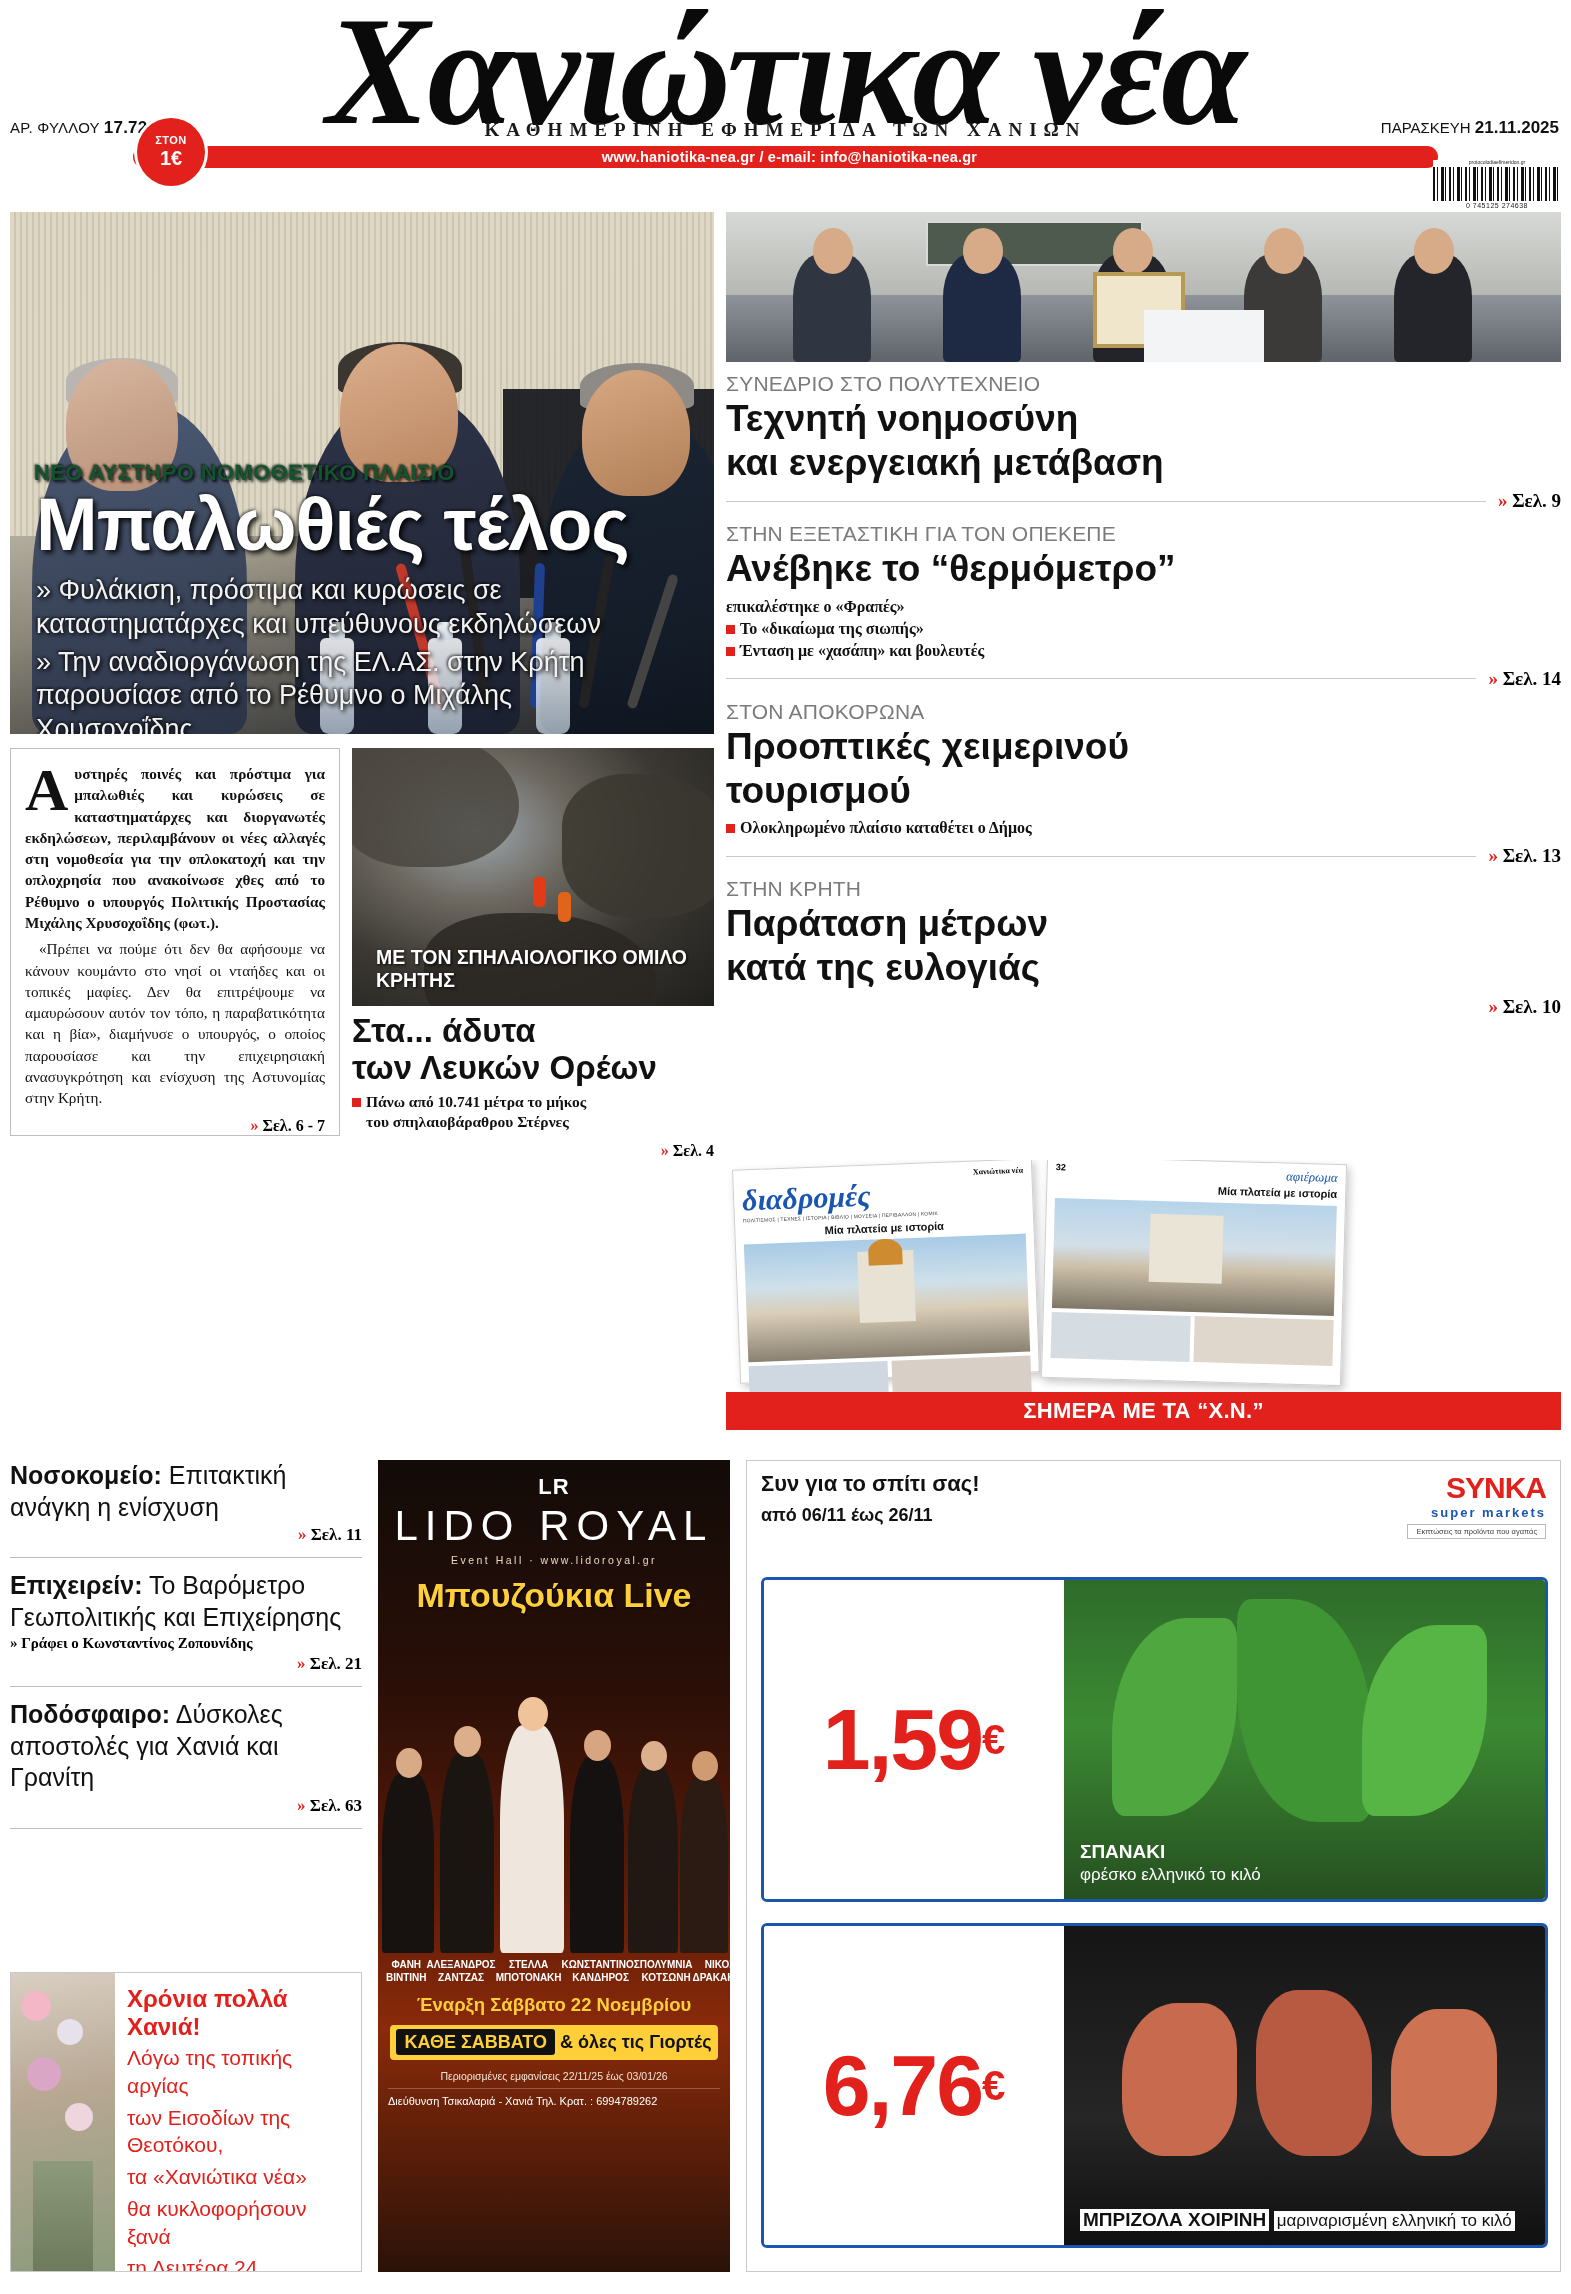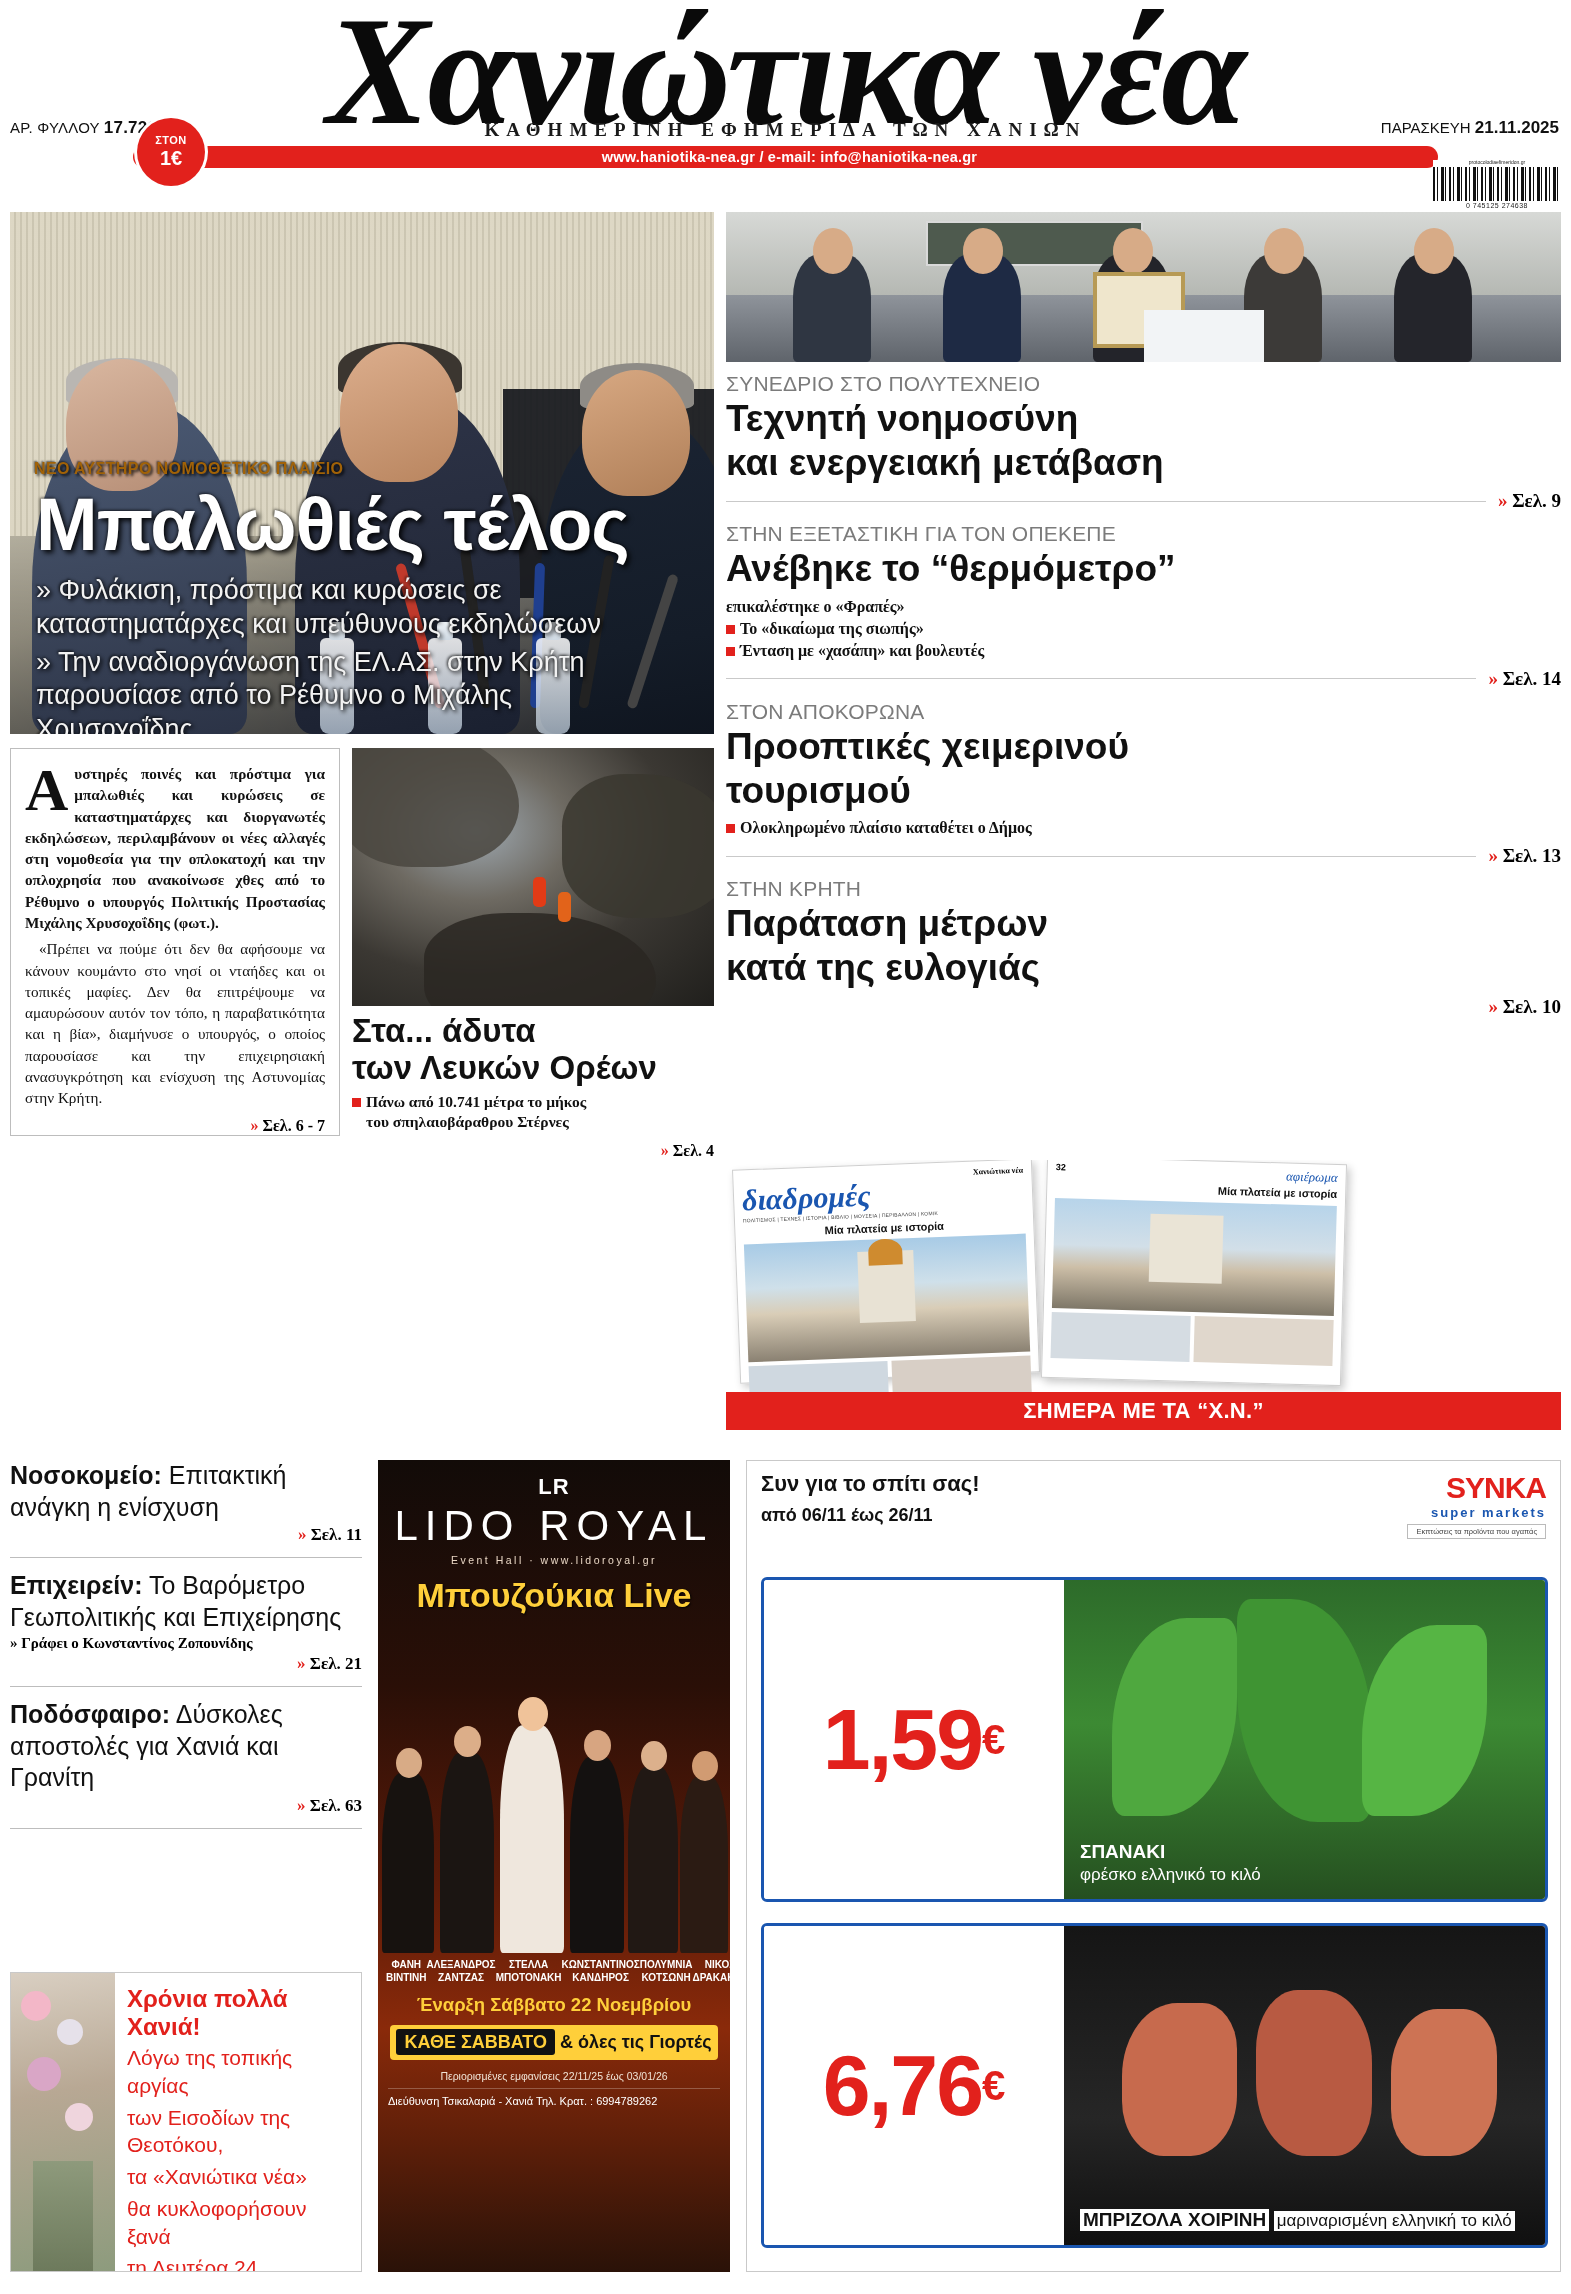--- a/index.html
+++ b/index.html
@@ -108,21 +108,21 @@
   .mic { position:absolute; width:10px; background:#1a1a1a; border-radius:5px; transform-origin:bottom center;}
   .mic::after{ content:""; position:absolute; top:-20px; left:-8px; width:26px;height:30px;border-radius:13px;}
   .bottles { position:absolute; left:300px; bottom:0; width:340px; height:110px; }
   .bottle { position:absolute; bottom:0; width:34px; height:96px;
     background:linear-gradient(180deg,rgba(255,255,255,.85),rgba(200,215,230,.7));
     border-radius:6px 6px 9px 9px; }
   .bottle::before{content:"";position:absolute;top:-16px;left:9px;width:16px;height:18px;
     background:linear-gradient(180deg,#eef3f7,#cfd9e3);border-radius:4px;}
   .lead-kicker {
     position: absolute; left: 24px; top: 248px;
-    font-size: 16px; font-weight: 800; color:#a16207;
+    font-size: 22px; font-weight: 800; color:#14532d;
     letter-spacing: .4px;
     text-shadow: 2px 2px 3px rgba(0,0,0,.85), -1px -1px 2px rgba(0,0,0,.6);
     z-index: 6;
   }
   .lead-head {
     position: absolute; left: 26px; top: 276px;
     font-size: 74px; font-weight: 800; color:#fff; line-height:1.0;
     letter-spacing: -1px;
     text-shadow: 3px 3px 5px rgba(0,0,0,.85), -1px -1px 3px rgba(0,0,0,.6);
     z-index: 6;
@@ -367,20 +367,21 @@
     </div>
   </div>
 
   <div class="cave">
     <div class="cave-bg"></div>
     <div class="cave-rock" style="left:-4%;top:-6%;width:50%;height:52%;background:#4a463f;"></div>
     <div class="cave-rock" style="right:-6%;top:10%;width:48%;height:56%;background:#3a372f;"></div>
     <div class="cave-rock" style="left:20%;bottom:-12%;width:64%;height:48%;background:#2a2722;"></div>
     <div class="cave-fig" style="left:50%;top:50%;background:#e23b16;"></div>
     <div class="cave-fig" style="left:57%;top:56%;background:#e2631a;"></div>
+    <div class="cave-kicker">ΜΕ ΤΟΝ ΣΠΗΛΑΙΟΛΟΓΙΚΟ ΟΜΙΛΟ ΚΡΗΤΗΣ</div>
   </div>
   <div class="cave-head">
     <div class="cave-title">Στα... άδυτα</div>
     <div class="cave-title">των Λευκών Ορέων</div>
     <div class="cave-bullets">
       <div class="b">
         <span class="sq"></span><span>Πάνω από 10.741 μέτρα το μήκος</span>
       </div>
       <div class="b" style="padding-left:14px">του σπηλαιοβάραθρου Στέρνες</div>
     </div>

